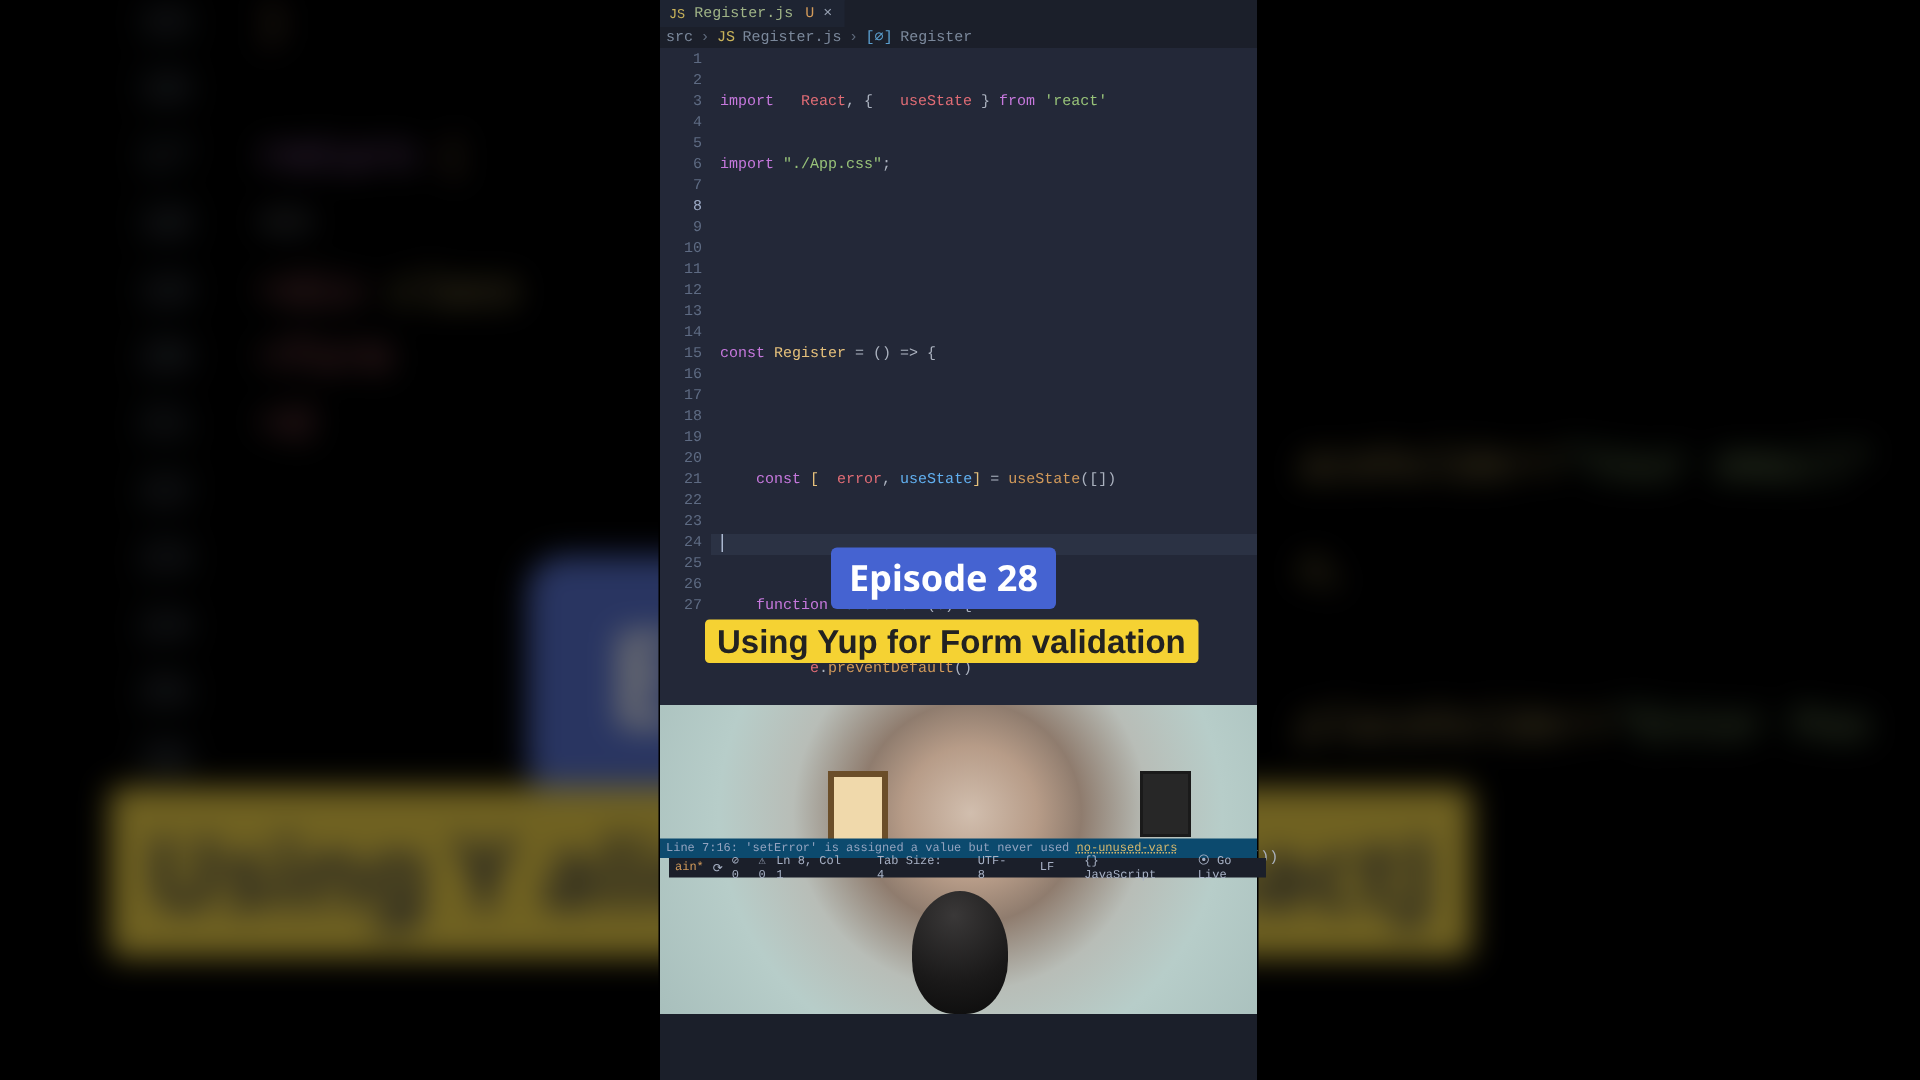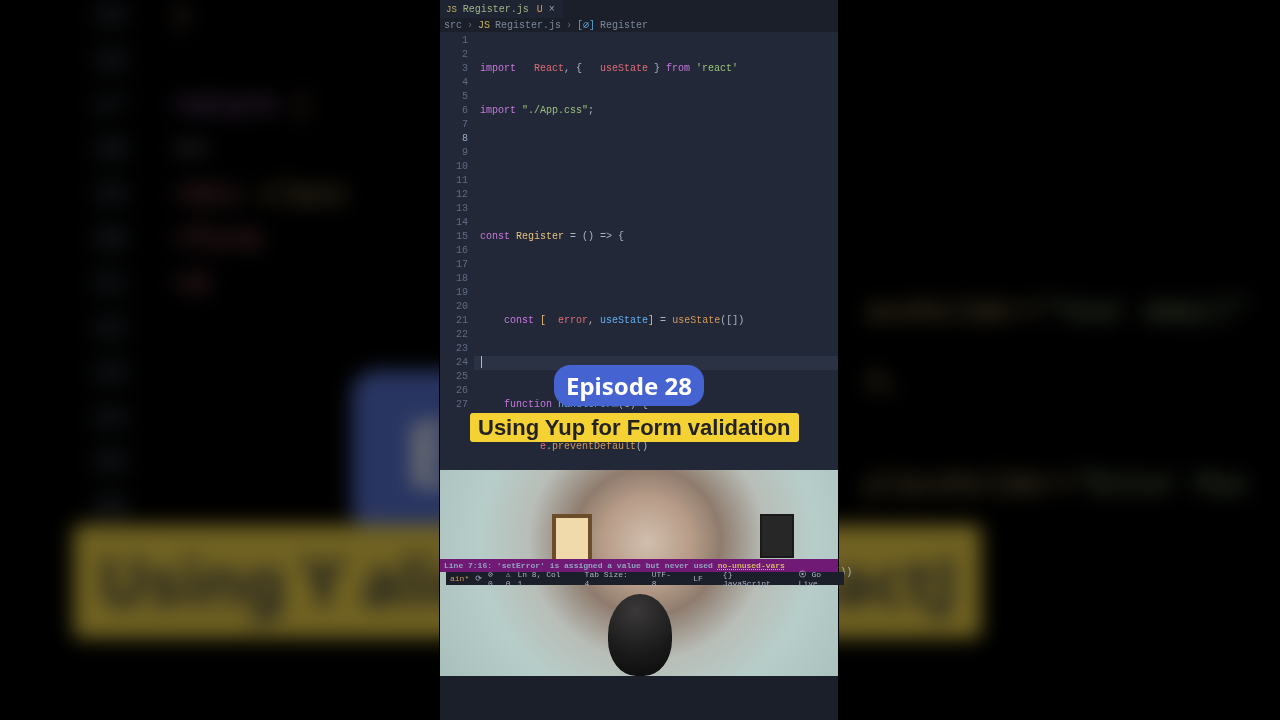--- a/index.html
+++ b/index.html
@@ -128,21 +128,21 @@
     .cmp { color:#e5c07b; }
     .brk { color:#e5c07b; }
 
     
     .badge-ep {
       position:absolute;
       left:554px; top:365px;
       background:#4563d1; color:#fff;
       font-family: -apple-system, system-ui, sans-serif;
       font-weight:700; font-size:24px;
-      padding:4px 12px; border-radius:16px;
+      padding:4px 12px; border-radius:4px;
       z-index:5;
     }
     .badge-sub {
       position:absolute;
       left:470px; top:413px;
       font-family: Liberation Sans, sans-serif;
       font-weight:700; font-size:22px;
       line-height:1.35;
       color:#222;
       z-index:5;
@@ -178,24 +178,23 @@
     }
     .frame-poster.p1 { left:112px; }
     .frame-poster.p2 { left:320px; background:#272727; width:34px; height:44px; border:2px solid #1a1a1a;}
 
     
     .term {
       position:absolute;
       left:440px; bottom:16px; width:398px;
       font-size:8px; line-height:11px;
       color:#aeb6c5;
-      background:#701a75;
+      background:#0c4a6e;
       padding:1px 4px;
       z-index:6;
-      font-weight:bold;
     }
     .term .warn { color:#93a3bf; }
     .term .rule { color:#d3b76d; text-decoration: underline dotted; }
 
     .statusbar {
       position:absolute;
       left:446px; bottom:3px; width:398px; height:13px;
       background:#1b1f2a;
       display:flex; align-items:center;
       font-size:8px;

